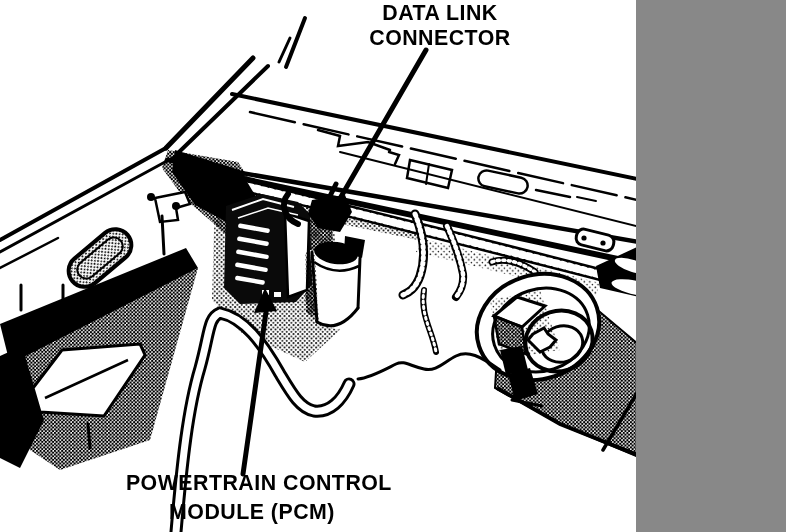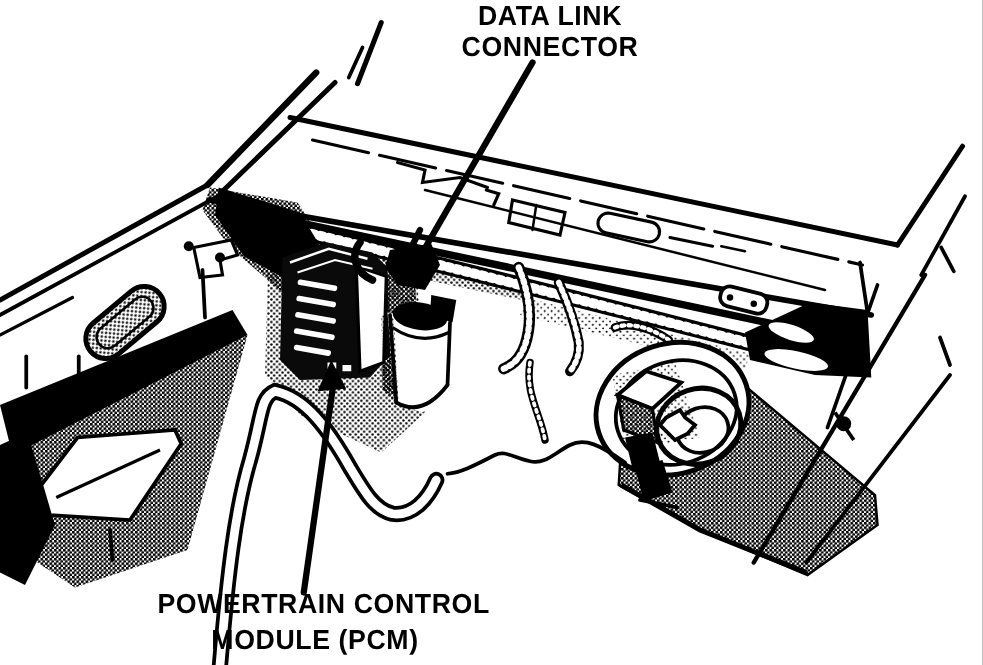--- a/index.html
+++ b/index.html
@@ -1,17 +1,17 @@
 <!DOCTYPE html>
 <html style="--ink: #000000; --paper: #ffffff;"><head>
 <meta charset="utf-8">
 <style>
   html,body { margin:0; padding:0; background:#888; }
   .stage {
-    position:relative; width:786px; height:532px;
+    position:relative; width:636px; height:532px;
     background:var(--paper,#fff); overflow:hidden;
     font-family:"Liberation Sans", sans-serif;
   }
   .stage svg { position:absolute; left:0; top:0; }
   .label {
     position:absolute; text-align:center; font-weight:bold;
     font-size:22px; letter-spacing:0.5px; color:var(--ink,#000);
     transform:scaleX(0.97); transform-origin:center top;
     white-space:nowrap;
   }

